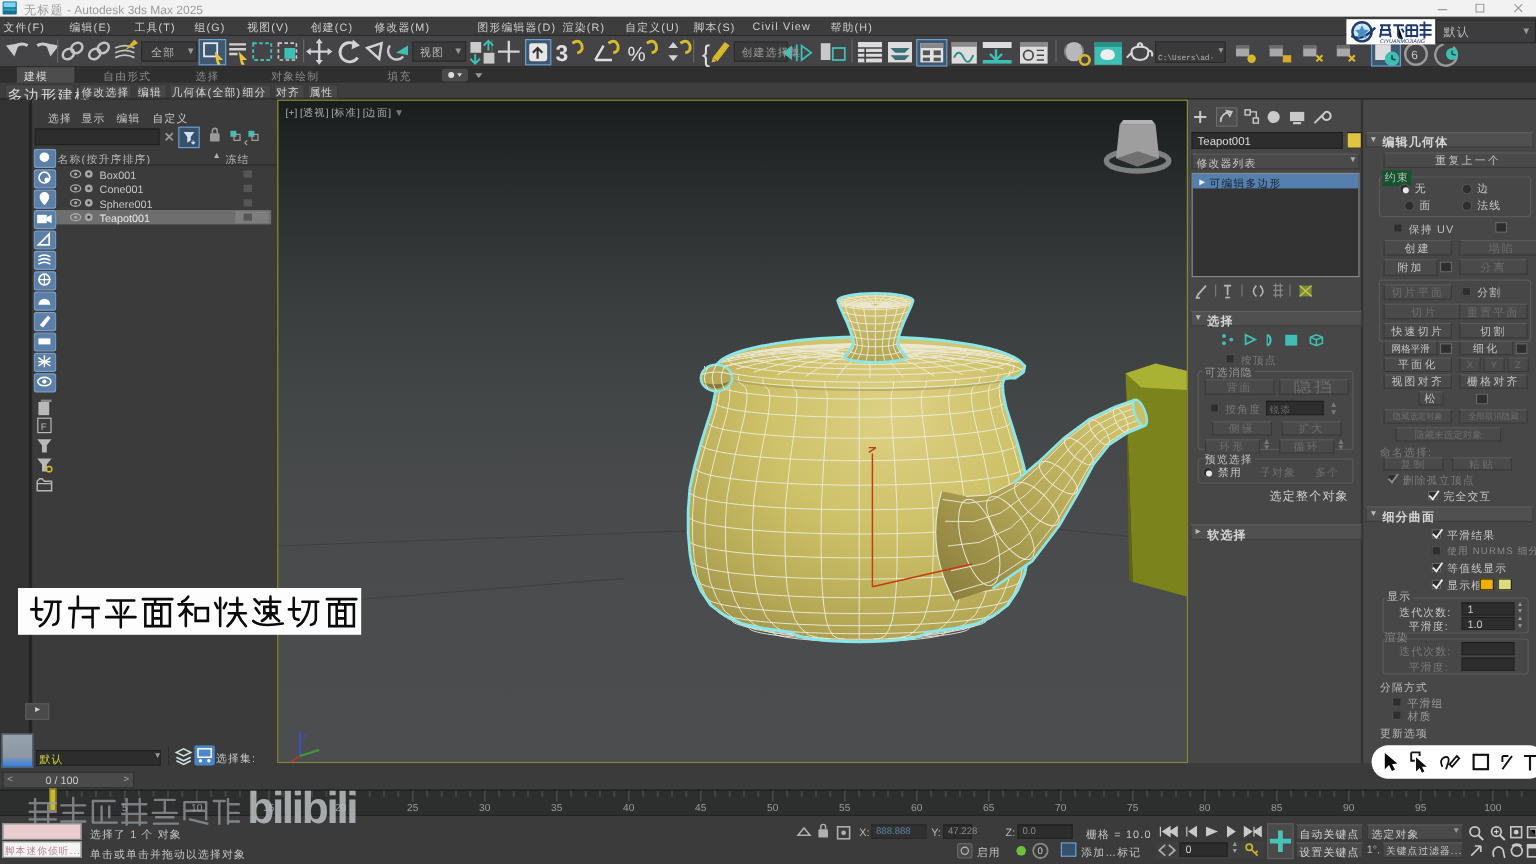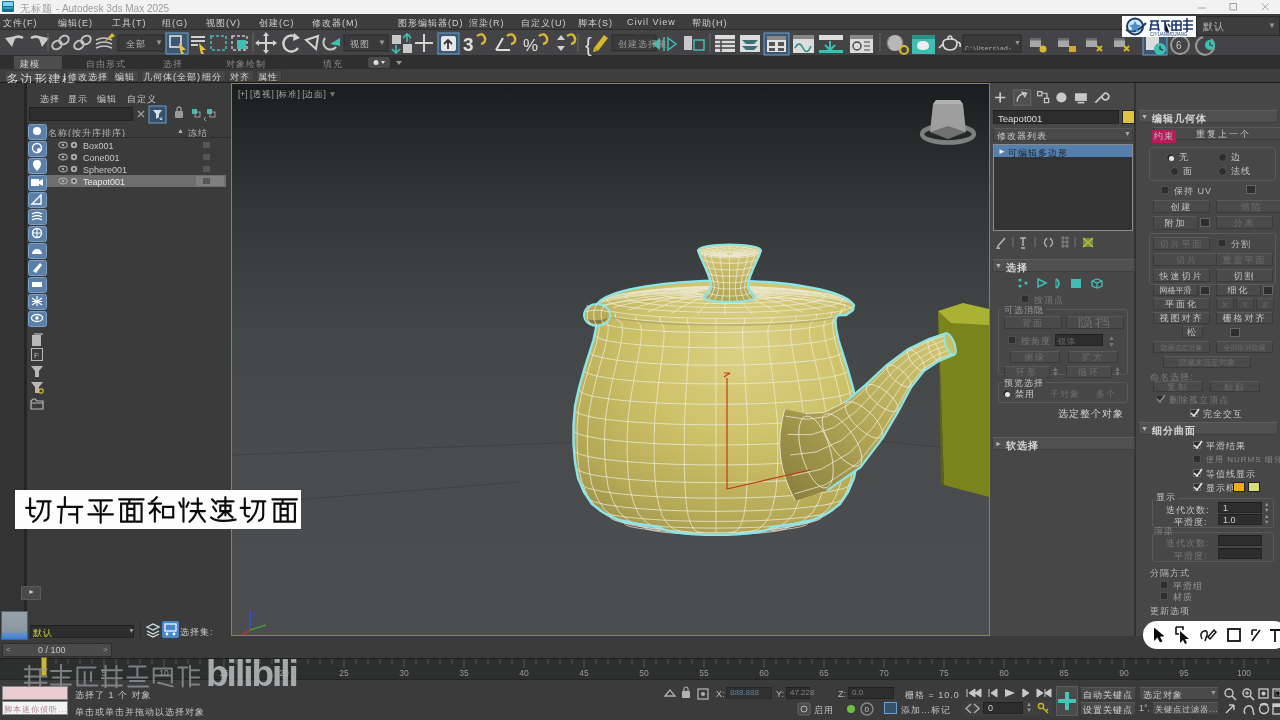--- a/index.html
+++ b/index.html
@@ -644,21 +644,21 @@
 <div class="txt cjs" style="left:1096px;top:388px;font-size:9px;color:#6d6d6d">多个</div>
 <div class="txt cjs" style="left:1058px;top:407px;font-size:10px;color:#d0d0d0">选定整个对象</div>
 <div class="abs" style="left:992px;top:437px;width:143px;height:13px;background:#505051;border:1px solid #3e3e3e;border-top-color:#5e5e5e"></div>
 <div class="txt" style="left:995px;top:440px;font-size:7px;color:#b9b9b9">►</div>
 <div class="txt cjs" style="left:1006px;top:439px;font-size:10px;font-weight:bold;color:#d6d6d6">软选择</div>
 <div class="abs" style="left:1138px;top:110px;width:140px;height:13px;background:#505051;border:1px solid #3e3e3e;border-top-color:#5e5e5e"></div>
 <div class="txt" style="left:1141px;top:113px;font-size:7px;color:#b9b9b9">▼</div>
 <div class="txt cjs" style="left:1152px;top:112px;font-size:10px;font-weight:bold;color:#d6d6d6">编辑几何体</div>
 <div class="btn" style="left:1153px;top:127px;width:141px;height:13px;font-size:9px;letter-spacing:2px;line-height:12px">重复上一个</div>
 <div class="grp" style="left:1149px;top:147px;width:127px;height:34px"></div>
-<div class="txt cjs" style="left:1152px;top:130px;font-size:9px;color:#c0c0c0;background:#be185d;padding:0 2px">约束</div>
+<div class="txt cjs" style="left:1152px;top:142px;font-size:9px;color:#c0c0c0;background:#14532d;padding:0 2px">约束</div>
 <div class="rad" style="left:1166px;top:153px"></div>
 <div class="abs" style="left:1168.5px;top:155.5px;width:5px;height:5px;border-radius:50%;background:#e8e8e8"></div>
 <div class="txt cjs" style="left:1179px;top:151px;font-size:9px;color:#c8c8c8">无</div>
 <div class="rad" style="left:1218px;top:153px"></div>
 <div class="txt cjs" style="left:1231px;top:151px;font-size:9px;color:#c8c8c8">边</div>
 <div class="rad" style="left:1170px;top:167px"></div>
 <div class="txt cjs" style="left:1183px;top:165px;font-size:9px;color:#c8c8c8">面</div>
 <div class="rad" style="left:1218px;top:167px"></div>
 <div class="txt cjs" style="left:1231px;top:165px;font-size:9px;color:#c8c8c8">法线</div>
 <div class="chk" style="left:1161px;top:186px;border-color:#4e4e4e"></div>

